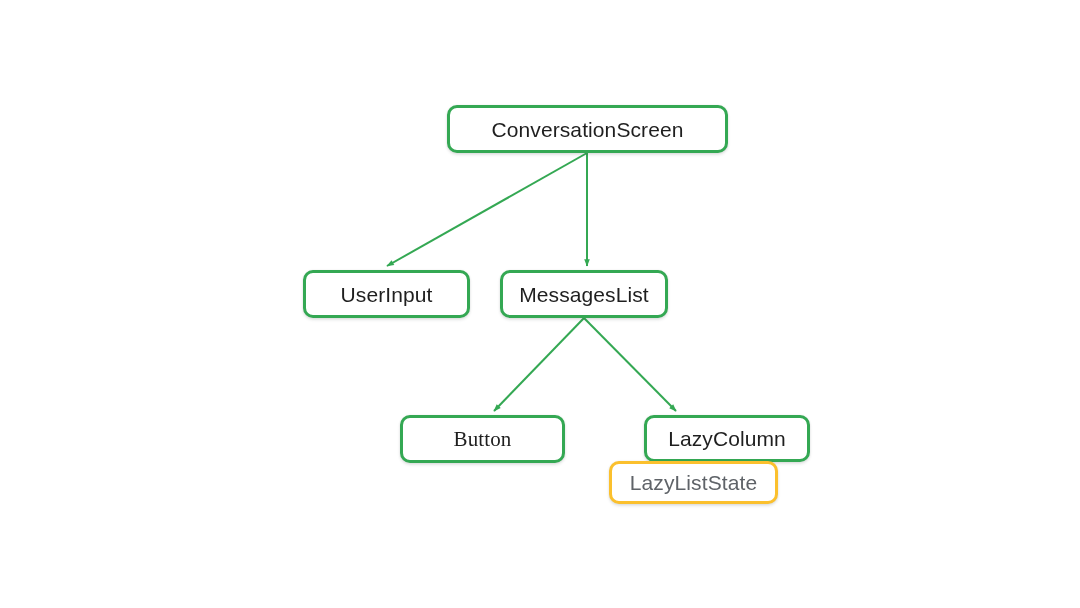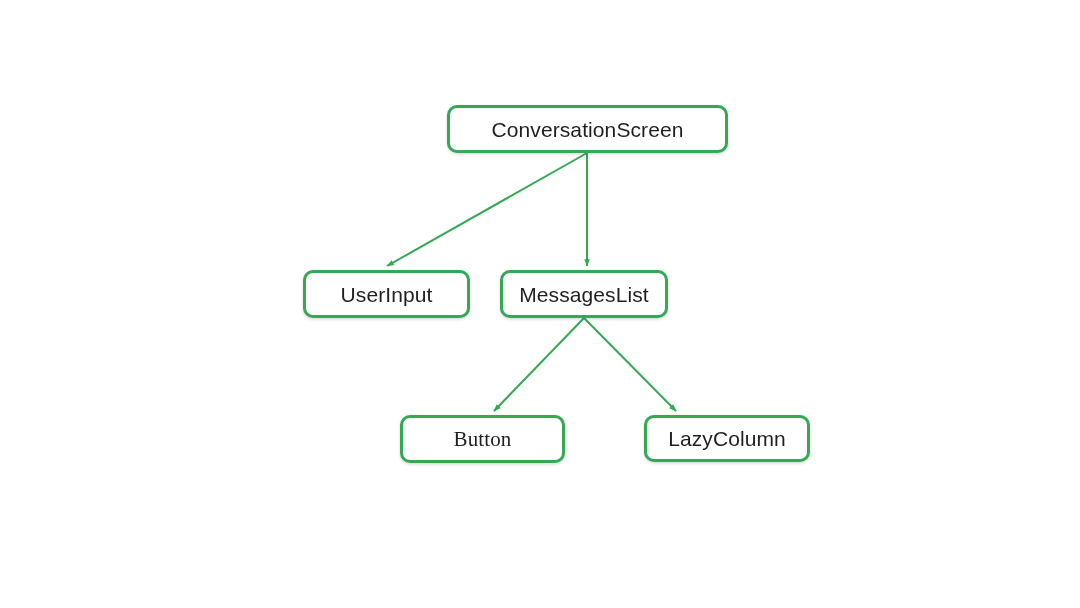--- a/index.html
+++ b/index.html
@@ -98,14 +98,17 @@
   </div>
 
   <div class="node node-green" id="node-button">
     <span class="node-label">Button</span>
   </div>
 
   <div class="node node-green" id="node-lazy-column">
     <span class="node-label">LazyColumn</span>
   </div>
 
+  <div class="node node-amber" id="node-lazy-list-state">
+    <span class="node-label node-label-muted">LazyListState</span>
+  </div>
 
 </div>
 
 </body></html>

